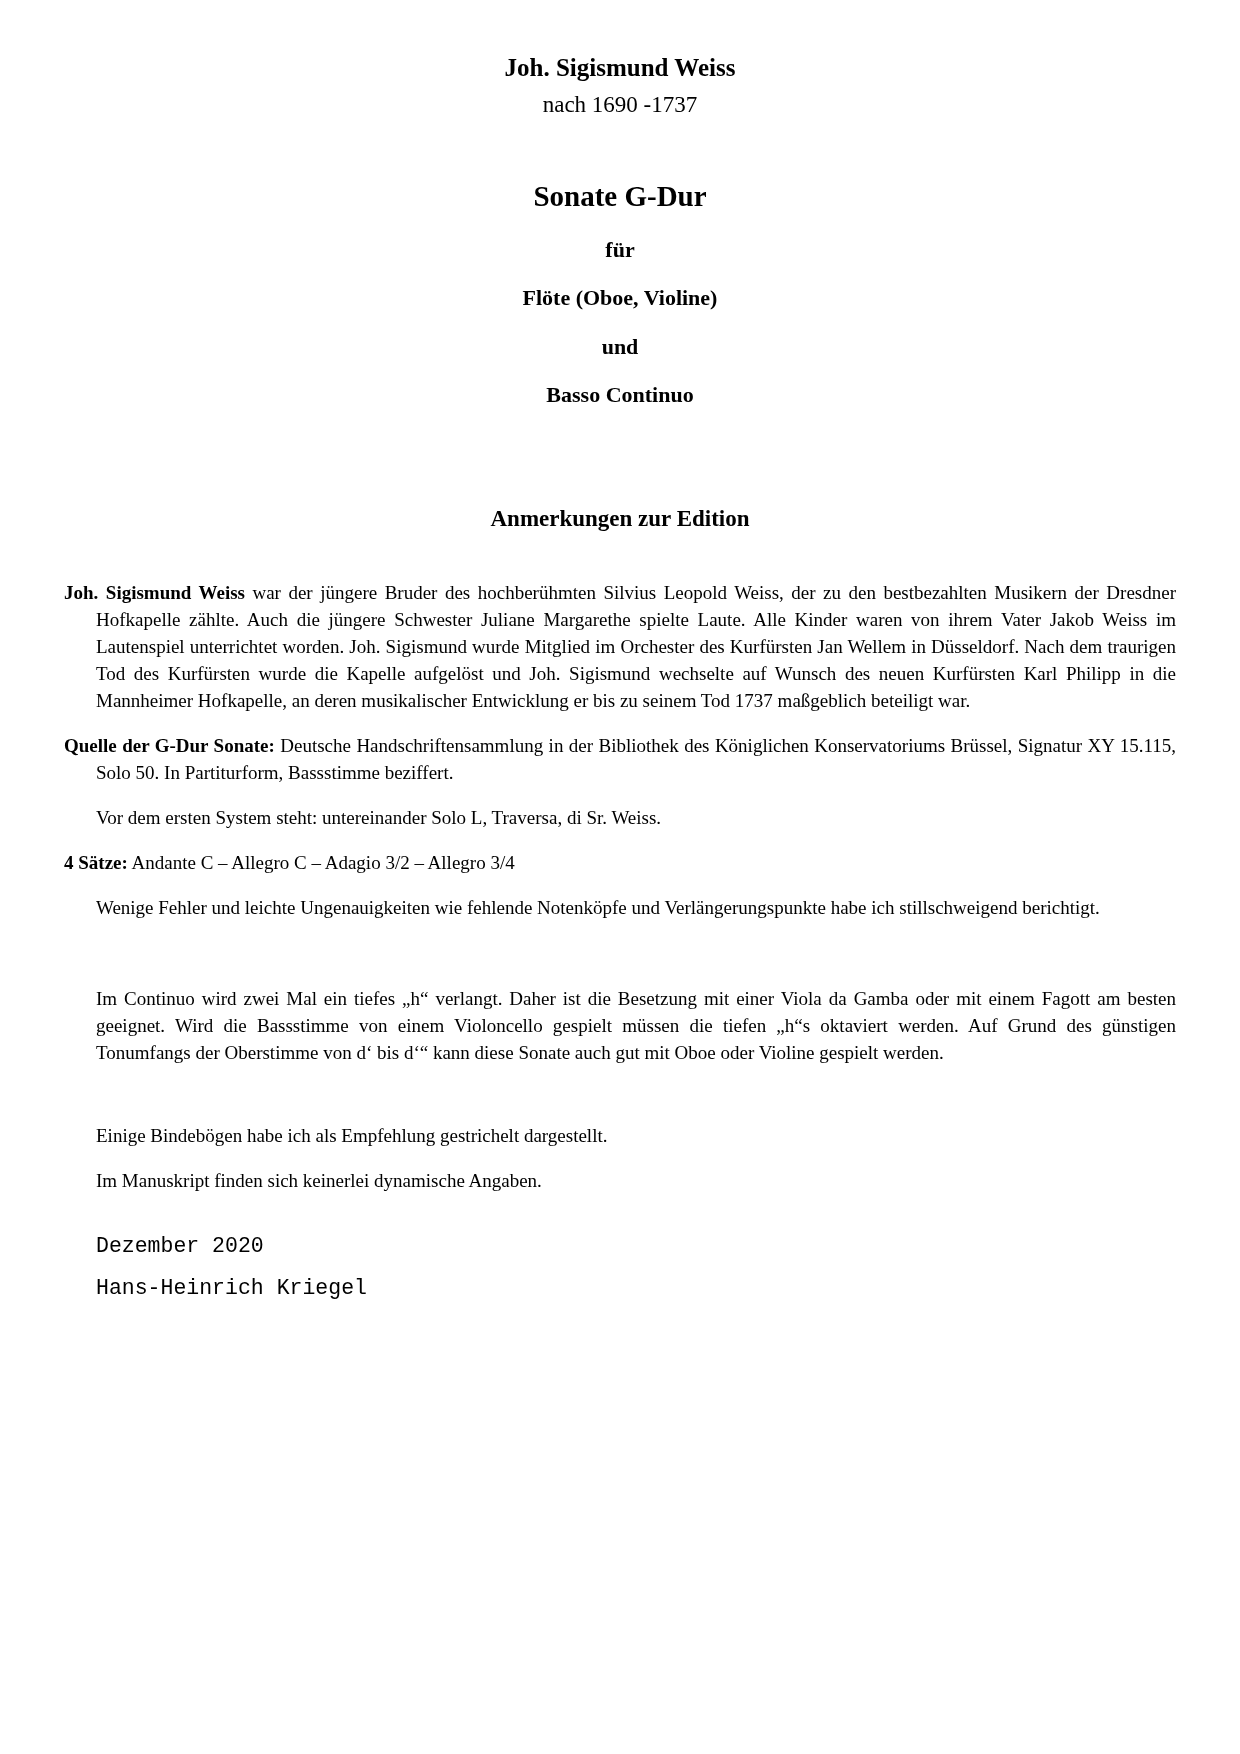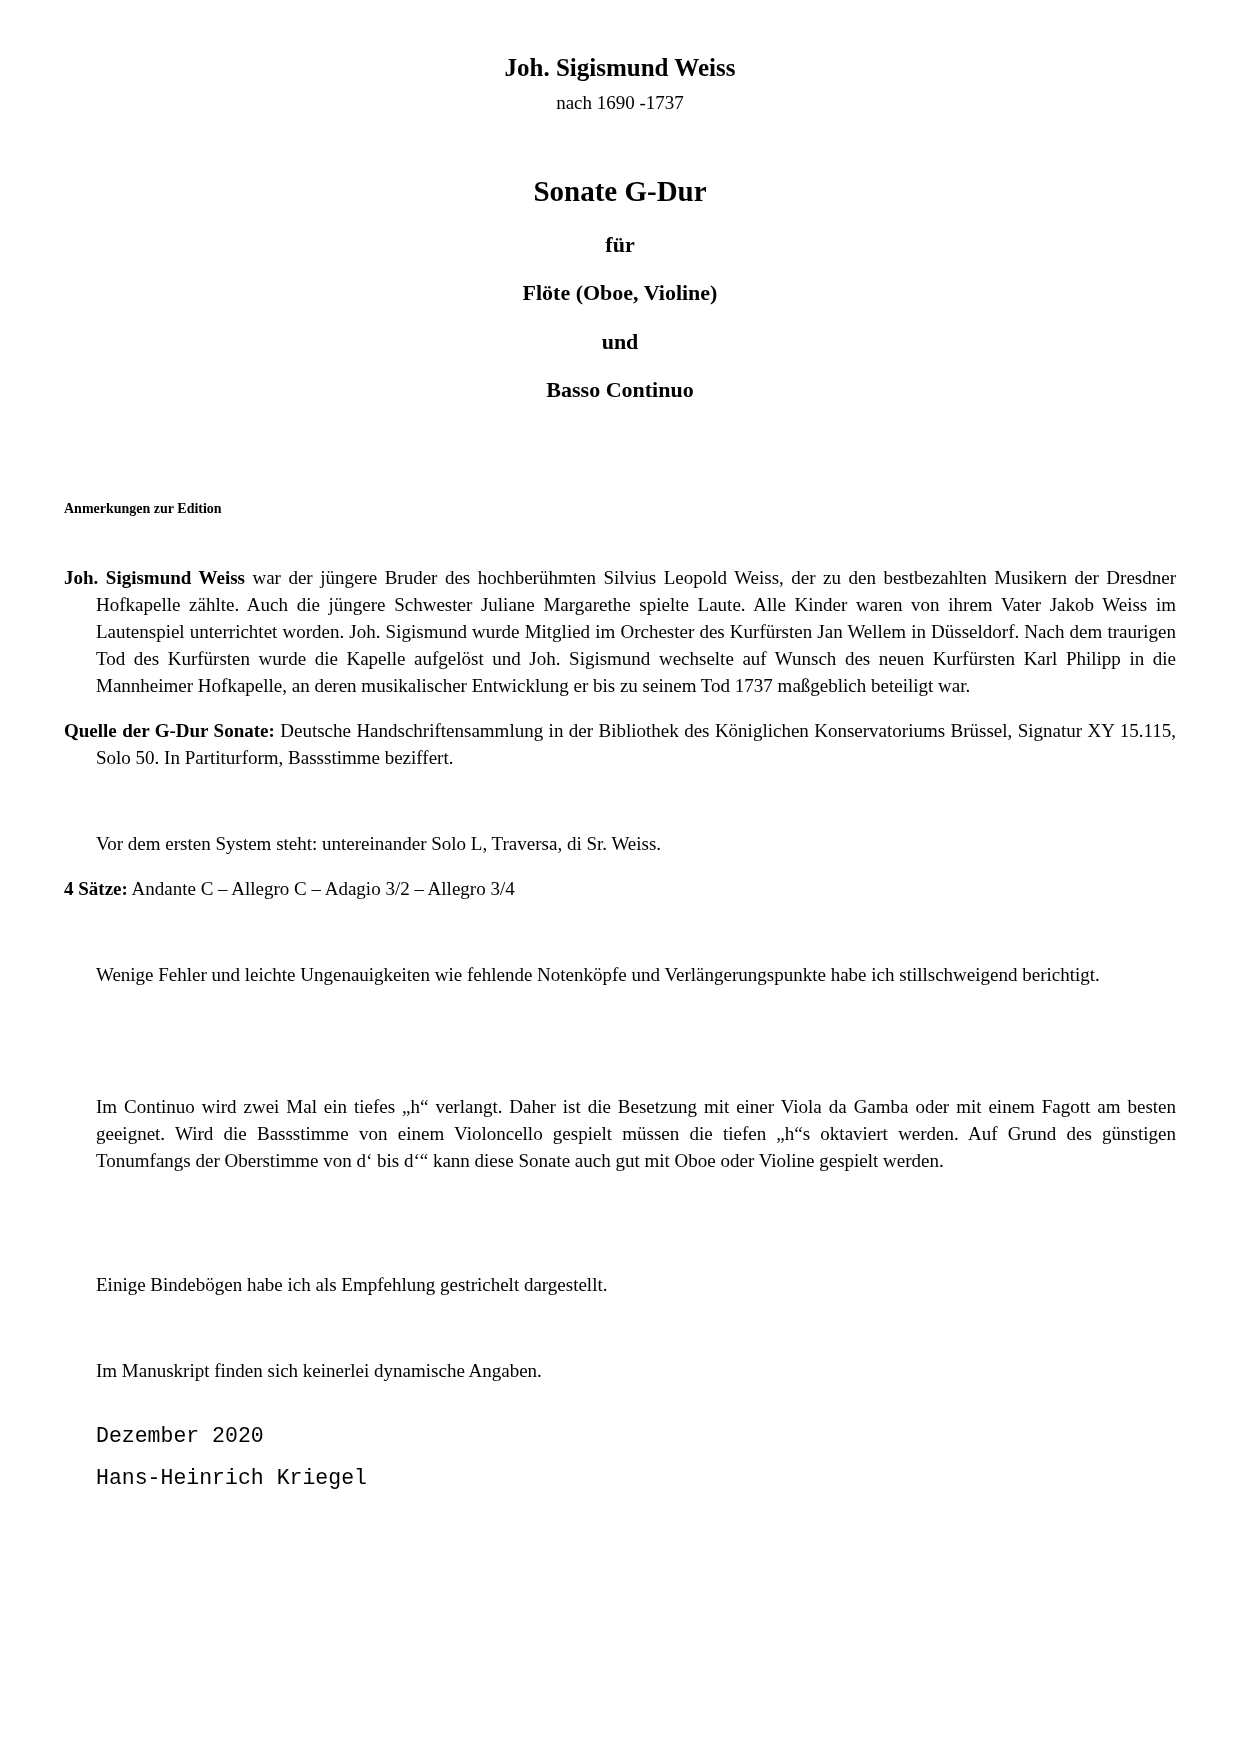--- a/index.html
+++ b/index.html
@@ -29,40 +29,40 @@
   .title-block {
     text-align: center;
   }
   .composer-name {
     font-size: 25px;
     font-weight: bold;
     line-height: 1.25;
     margin: 0 0 8px 0;
   }
   .composer-dates {
-    font-size: 19px;
+    font-size: 23px;
     font-weight: normal;
     line-height: 1.25;
     margin: 0;
   }
   .work-title {
     font-size: 29px;
     font-weight: bold;
     margin: 58px 0 0 0;
     line-height: 1.3;
   }
   .work-sub {
     font-size: 22px;
     font-weight: bold;
     margin: 20px 0 0 0;
     line-height: 1.3;
   }
   .section-heading {
-    text-align: left;
-    font-size: 14px;
+    text-align: center;
+    font-size: 23px;
     font-weight: bold;
     margin: 96px 0 0 0;
   }
 
   
   .body-block {
     margin-top: 48px;
   }
   p.para {
     font-size: 19px;
@@ -71,21 +71,20 @@
     margin: 0 0 2px 0;
     text-indent: 0;
     hyphens: none;
   }
   p.para.hang {
     padding-left: 32px;
     text-indent: -32px;
   }
   p.para.indented {
     padding-left: 32px;
-    margin-top: 41px;
   }
   p.para.noj {
     text-align: left;
   }
   .lead {
     font-weight: bold;
   }
   .gap-sm { height: 16px; }
   .gap-md { height: 34px; }
   .gap-lg { height: 54px; }

